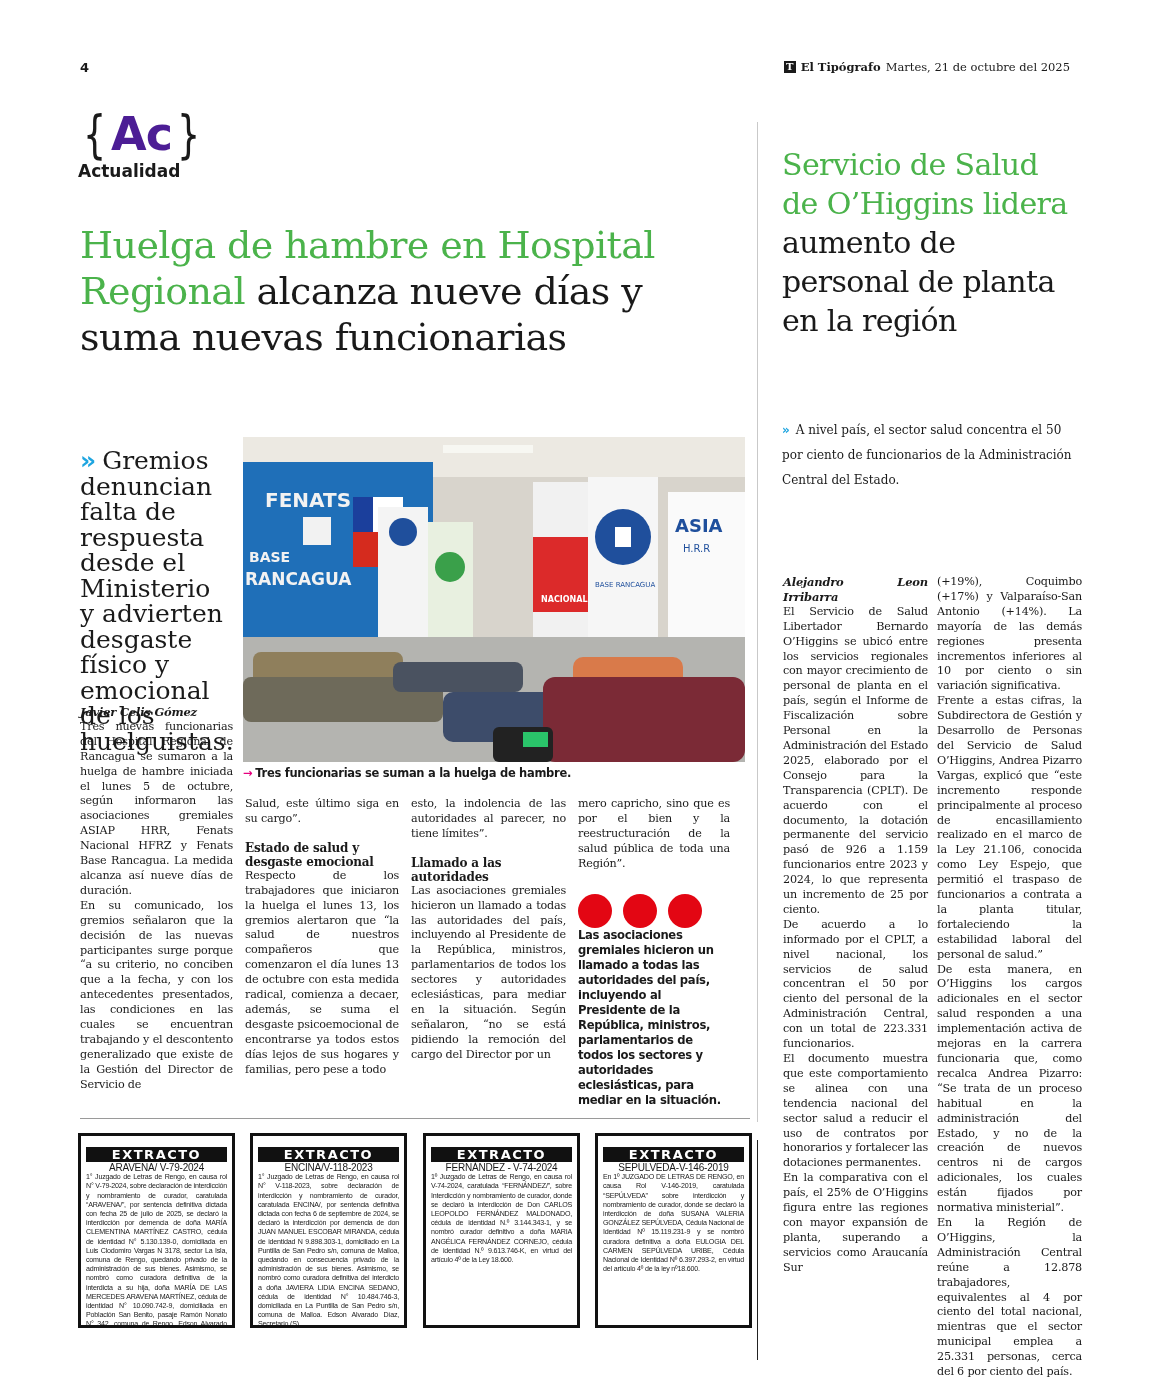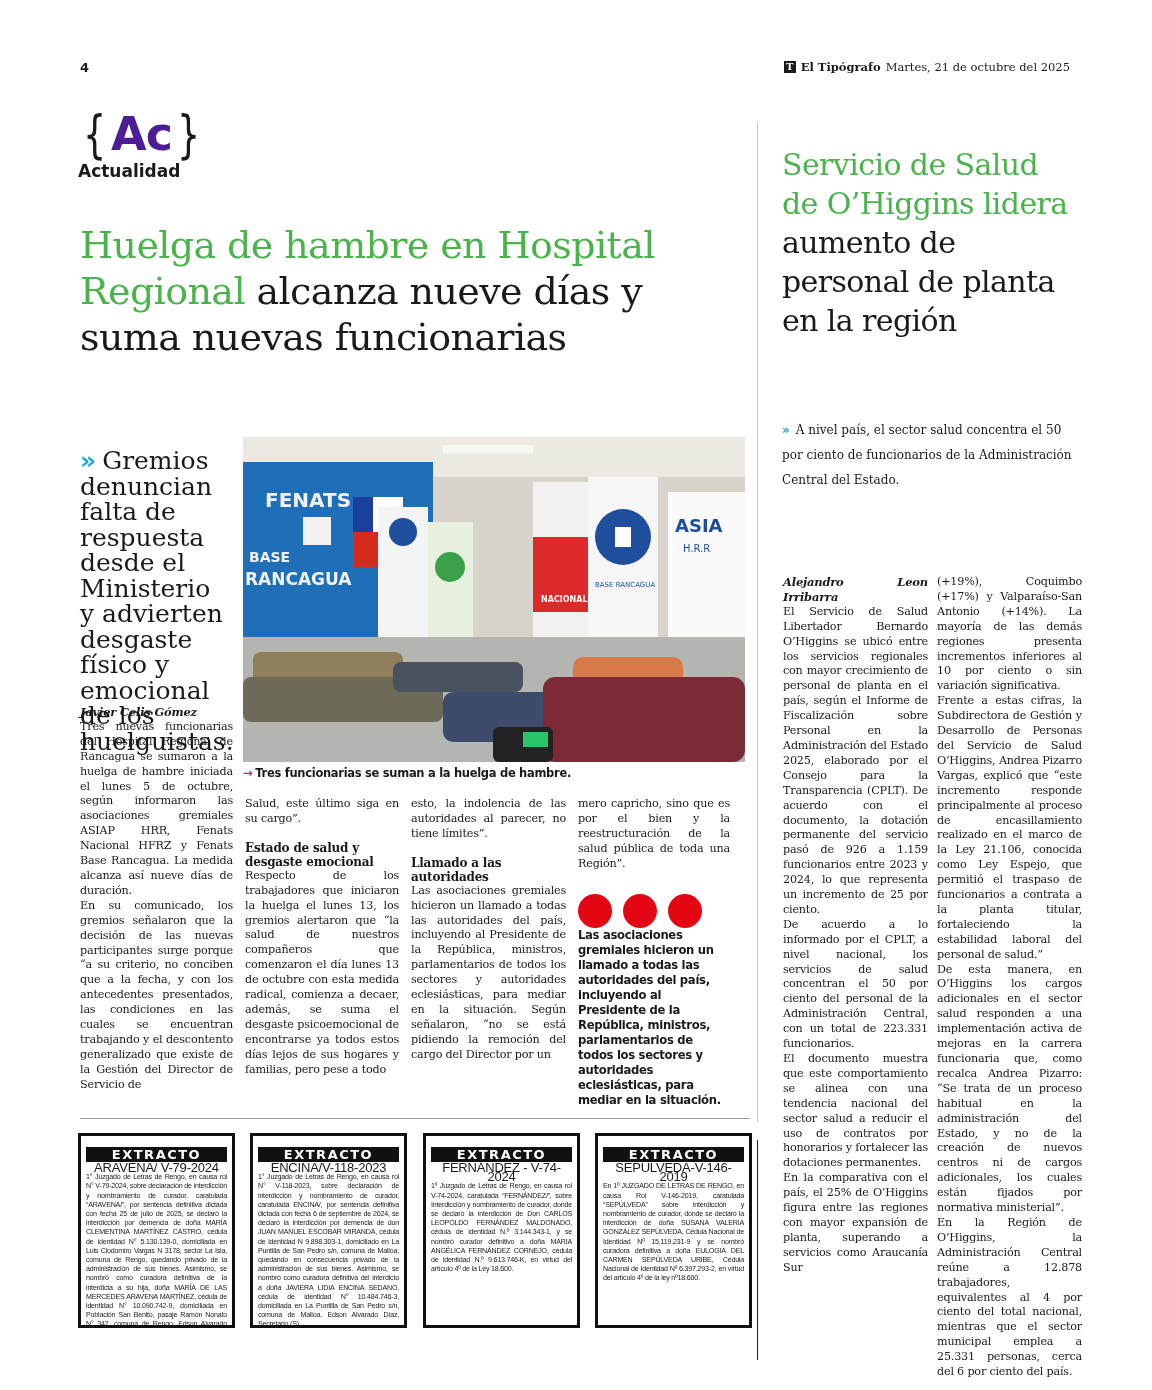--- a/index.html
+++ b/index.html
@@ -49,21 +49,21 @@
   .c6 { left: 937px; top: 575px; width: 145px; }
 
   .dots { display: flex; gap: 11px; margin-top: 22px; }
   .dot { width: 34px; height: 34px; border-radius: 50%; background: #e30613; }
   .pullquote { font-family: "DejaVu Sans", sans-serif; font-weight: bold; font-size: 11.6px; line-height: 15px; margin-top: 17px; text-align: left; letter-spacing: -0.3px; }
 
   .hrule { left: 80px; top: 1118px; width: 670px; height: 1px; background: #9a9a9a; }
 
   .extracto { top: 1133px; width: 157px; height: 195px; border: 3px solid #111; padding: 11px 5px; font-family: "Liberation Sans", sans-serif; font-size: 7.1px; line-height: 9.2px; letter-spacing: -0.2px; text-align: justify; overflow: hidden; }
   .extracto .ex-title { background: #111; color: #fff; font-family: "DejaVu Sans", sans-serif; font-weight: bold; font-size: 13px; letter-spacing: 1.5px; text-align: center; line-height: 15px; }
-  .extracto .ex-case { text-align: center; font-size: 13px; margin: 1px 0; }
+  .extracto .ex-case { text-align: center; font-size: 10px; margin: 1px 0; }
   .ex1 { left: 78px; }
   .ex2 { left: 250px; }
   .ex3 { left: 423px; }
   .ex4 { left: 595px; }
 </style>
 </head>
 <body>
 
 <div class="abs page-num">4</div>
 <div class="abs masthead">

